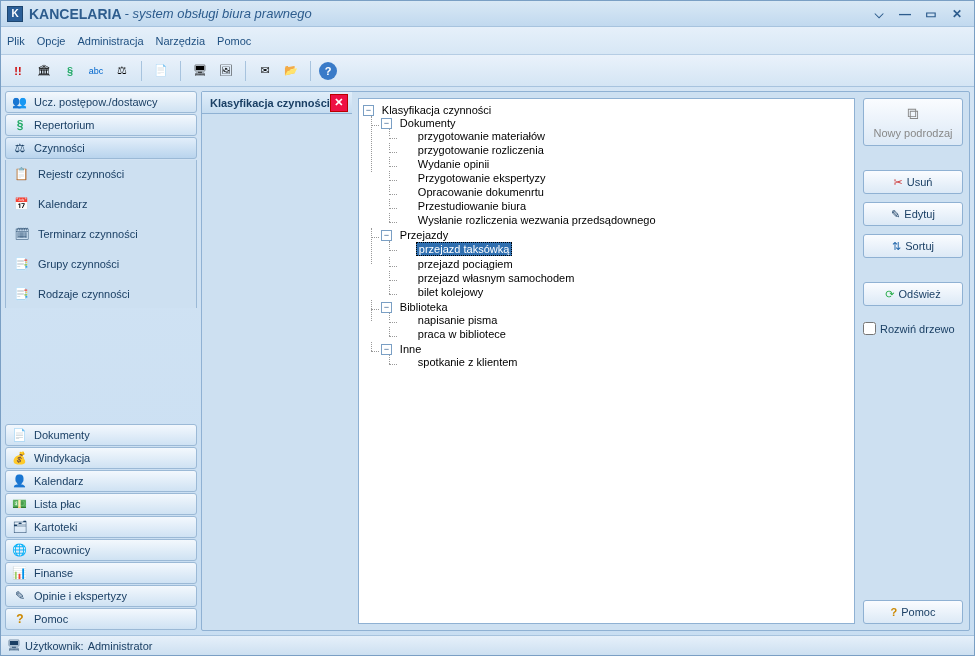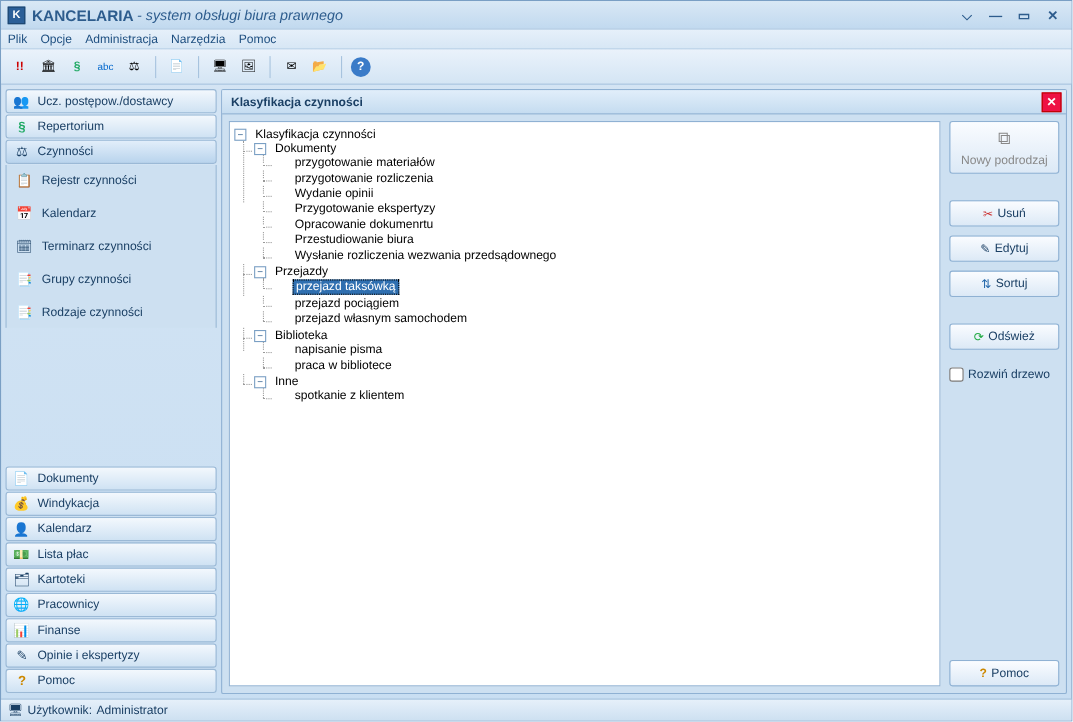--- a/index.html
+++ b/index.html
@@ -4,36 +4,36 @@
 <style>
 * { box-sizing: border-box; margin: 0; padding: 0; font-family: Tahoma, Arial, sans-serif; font-size: 11px; }
 body { background: #e0ecf8; width: 975px; height: 656px; overflow: hidden; }
 .window { width: 975px; height: 656px; display: flex; flex-direction: column; border: 1px solid #7a9fc4; background: linear-gradient(#d5e5f4, #c8def2); }
 .titlebar { height: 26px; display: flex; align-items: center; padding: 0 6px; background: linear-gradient(#d9e8f5, #c1d9ef); border-bottom: 1px solid #a7c3de; }
 .titlebar .app-icon { width: 16px; height: 16px; background: #2b5f98; color: #fff; display: flex; align-items: center; justify-content: center; font-weight: bold; font-size: 10px; margin-right: 6px; border: 1px solid #1d4670; }
 .titlebar .title { color: #2d5c8d; font-size: 14px; font-weight: bold; }
 .titlebar .subtitle { color: #2d5c8d; font-size: 13px; margin-left: 3px; font-style: italic; }
 .titlebar .spacer { flex: 1; }
 .winbtn { width: 22px; height: 16px; margin-left: 4px; display: flex; align-items: center; justify-content: center; color: #2d5c8d; font-weight: bold; cursor: pointer; font-size: 12px; }
-.menubar { height: 18px; display: flex; align-items: center; padding: 2px 6px; gap: 12px; background: linear-gradient(#e6f0fa, #d7e7f5); border-bottom: 1px solid #b5cde4; }
+.menubar { height: 28px; display: flex; align-items: center; padding: 2px 6px; gap: 12px; background: linear-gradient(#e6f0fa, #d7e7f5); border-bottom: 1px solid #b5cde4; }
 .menubar span { color: #1e4f80; cursor: pointer; }
 .toolbar { height: 32px; display: flex; align-items: center; padding: 0 6px; gap: 4px; background: linear-gradient(#eaf2fb, #d4e5f4); border-bottom: 1px solid #a7c3de; }
 .tbtn { width: 22px; height: 22px; display: flex; align-items: center; justify-content: center; cursor: pointer; border-radius: 2px; }
 .tsep { width: 1px; height: 20px; background: #a7c3de; margin: 0 4px; }
 .body-row { flex: 1; display: flex; overflow: hidden; }
 .sidebar { width: 200px; display: flex; flex-direction: column; padding: 4px; gap: 0; }
 .nav-stack { display: flex; flex-direction: column; }
 .nav-btn { height: 22px; display: flex; align-items: center; padding: 0 6px; gap: 6px; background: linear-gradient(#f3f8fd, #cfe2f3); border: 1px solid #9bb9d6; border-radius: 3px; color: #1a3f64; cursor: pointer; margin-bottom: 1px; }
 .nav-btn.active { background: linear-gradient(#e2eefa, #b9d4ed); }
 .nav-sub { display: flex; flex-direction: column; padding: 4px 2px; gap: 10px; background: #cde0f1; border-left: 1px solid #9bb9d6; border-right: 1px solid #9bb9d6; margin-bottom: 1px; }
 .nav-sub-item { display: flex; align-items: center; gap: 8px; padding: 2px 6px; color: #1a3f64; cursor: pointer; }
 .nav-bottom { margin-top: auto; display: flex; flex-direction: column; }
 .icon-sq { width: 16px; height: 16px; display: flex; align-items: center; justify-content: center; font-size: 12px; }
 .main-panel { flex: 1; display: flex; flex-direction: column; padding: 4px 4px 4px 0; }
-.panel { flex: 1; display: flex; flex-direction: column; border: 1px solid #8fb1d3; background: #cde0f1; border-radius: 2px; }
+.panel { flex: 1; display: flex; flex-direction: row; border: 1px solid #8fb1d3; background: #cde0f1; border-radius: 2px; }
 .panel-header { height: 22px; display: flex; align-items: center; justify-content: space-between; padding: 0 4px 0 8px; background: linear-gradient(#e1eefa, #c5dcf0); border-bottom: 1px solid #8fb1d3; }
 .panel-header .pt { color: #1a3f64; font-weight: bold; }
 .close-x { width: 18px; height: 18px; background: #e14; color: #fff; display: flex; align-items: center; justify-content: center; font-weight: bold; cursor: pointer; border: 1px solid #b00; }
 .panel-body { flex: 1; display: flex; gap: 8px; padding: 6px; }
 .tree-wrap { flex: 1; background: #fff; border: 1px solid #8fb1d3; padding: 4px 2px; overflow: auto; }
 .tree ul { list-style: none; padding-left: 18px; }
 .tree > ul { padding-left: 2px; }
 .tree li { position: relative; padding: 1px 0; }
 .tree .row { display: flex; align-items: center; gap: 2px; }
 .exp { width: 11px; height: 11px; border: 1px solid #7a9fc4; background: #fff; display: flex; align-items: center; justify-content: center; font-size: 9px; line-height: 1; color: #2d5c8d; cursor: pointer; margin-right: 4px; }
@@ -254,20 +254,26 @@
                               <span class="exp blank"></span>
                               <span class="lbl">przejazd pociągiem</span>
                             </div>
                           </li>
                         <li>
                             <div class="row">
                               <span class="exp blank"></span>
                               <span class="lbl">przejazd własnym samochodem</span>
                             </div>
                           </li>
+                        <li>
+                            <div class="row">
+                              <span class="exp blank"></span>
+                              <span class="lbl">bilet kolejowy</span>
+                            </div>
+                          </li>
                       </ul>
                     </li>
                     <li>
                         <div class="row">
                           <span class="exp">−</span>
                           <span class="lbl">Biblioteka</span>
                         </div>
                       <ul>
                         <li>
                             <div class="row">

